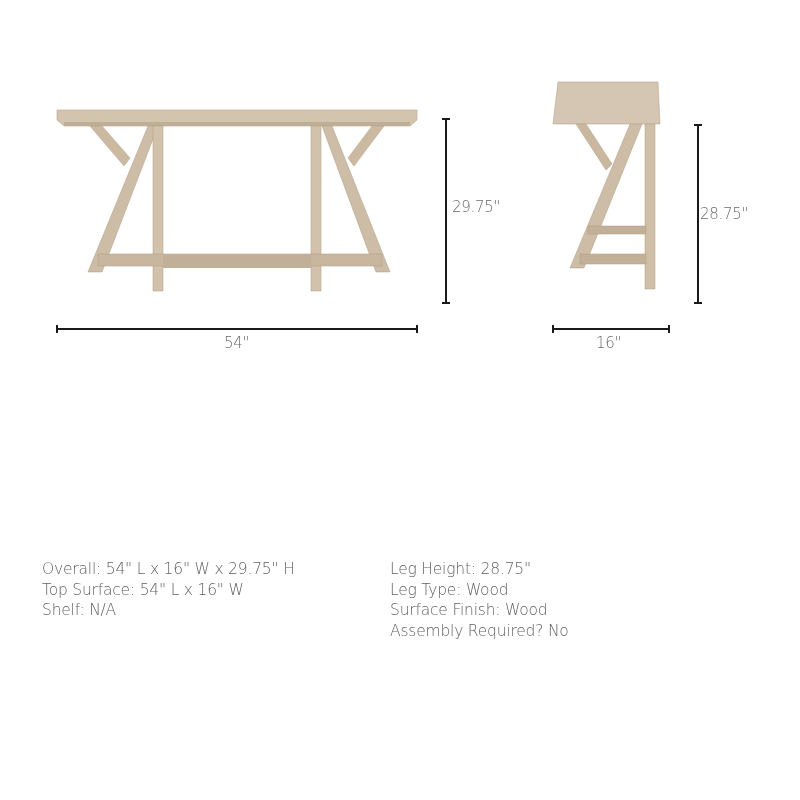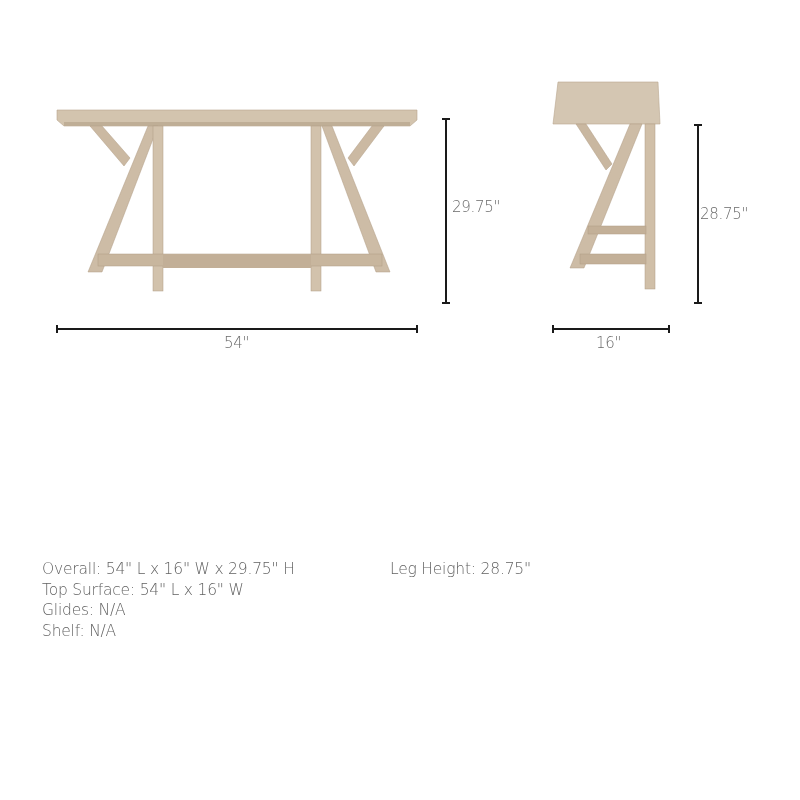--- a/index.html
+++ b/index.html
@@ -72,19 +72,21 @@
 </svg>
 
 <div class="abs dim-label" style="left:452px; top:198px;">29.75"</div>
 <div class="abs dim-label" style="left:224px; top:334px;">54"</div>
 <div class="abs dim-label" style="left:700px; top:205px;">28.75"</div>
 <div class="abs dim-label" style="left:596px; top:334px;">16"</div>
 
 <div class="spec-col" style="left:42px; top:559px;">
   <div class="spec-line">Overall: 54" L x 16" W x 29.75" H</div>
   <div class="spec-line">Top Surface: 54" L x 16" W</div>
-  <div class="spec-line">Glides: N/A</div>
   <div class="spec-line">Shelf: N/A</div>
 </div>
 
 <div class="spec-col" style="left:390px; top:559px;">
   <div class="spec-line">Leg Height: 28.75"</div>
+  <div class="spec-line">Leg Type: Wood</div>
+  <div class="spec-line">Surface Finish: Wood</div>
+  <div class="spec-line">Assembly Required? No</div>
 </div>
 
 </body></html>

